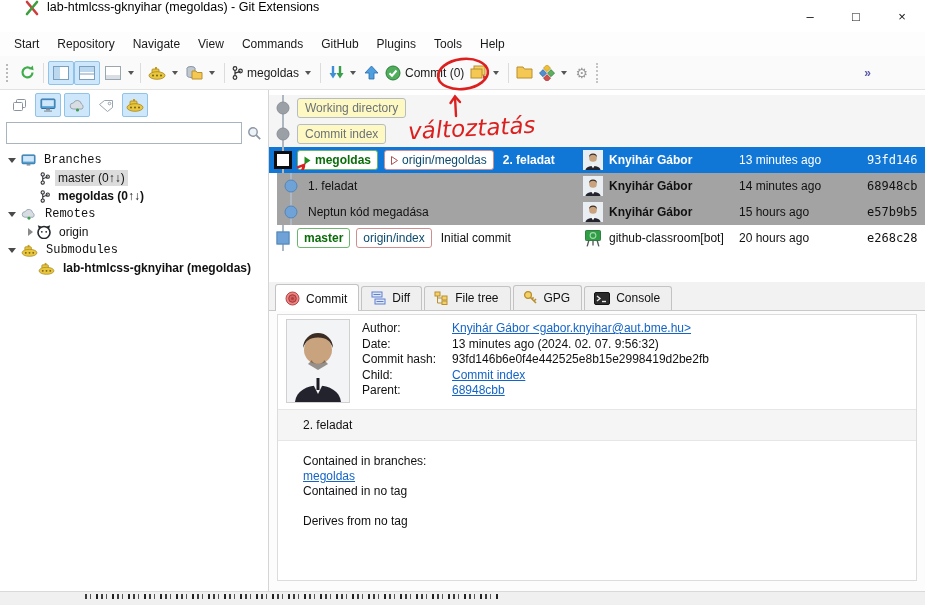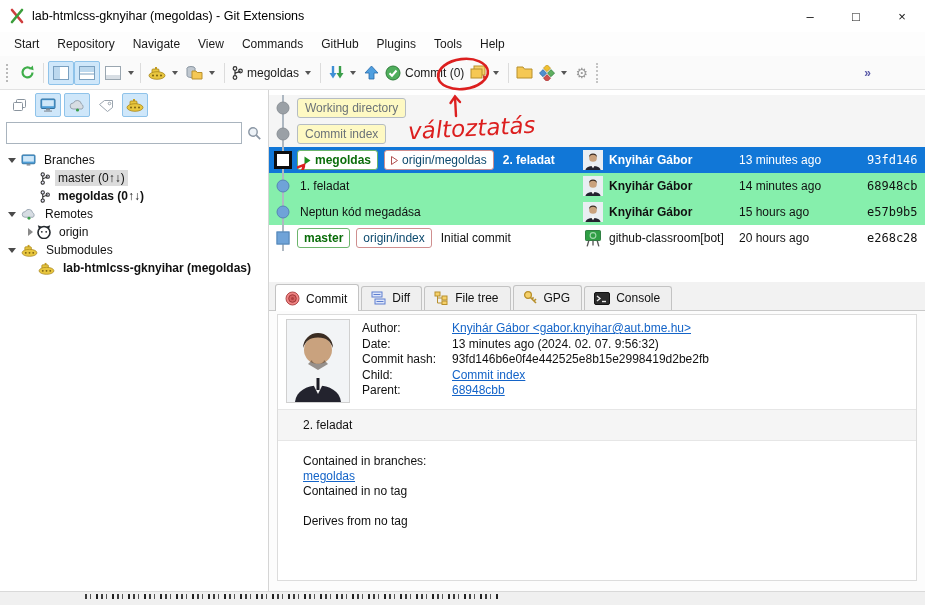--- a/index.html
+++ b/index.html
@@ -1,20 +1,20 @@
 <!DOCTYPE html>
 <html><head>
 <meta charset="utf-8">
 <style>
   html,body{margin:0;padding:0;}
   body{width:925px;height:605px;overflow:hidden;font-family:"Liberation Sans",sans-serif;font-size:12px;color:#111;background:#fff;}
   .window{position:relative;width:925px;height:605px;background:#fff;}
 
   
-  .titlebar{height:32px;display:flex;align-items:center;gap:7px;padding-left:9px;background:#fff;}
+  .titlebar{height:32px;display:flex;gap:7px;padding-left:24px;background:#fff;}
   .titletext{font-size:12.5px;color:#000;}
   .wbtns{margin-left:auto;display:flex;height:32px;}
   .wbtn{width:46px;height:32px;display:flex;align-items:center;justify-content:center;font-size:13px;color:#111;}
 
   
   .menubar{height:24px;display:flex;align-items:center;padding-left:5px;background:#fdfdfd;}
   .menuitem{padding:0 9px;line-height:24px;color:#1a1a1a;}
 
   
   .toolbar{height:33px;display:flex;align-items:center;padding:0 4px;background:#fafafa;border-bottom:1px solid #e2e2e2;position:relative;}
@@ -33,34 +33,34 @@
   .main{display:flex;height:503px;}
   .sidebar{width:268px;border-right:1px solid #d5d5d5;display:flex;flex-direction:column;background:#fff;}
   .sidetools{display:flex;align-items:center;gap:3px;padding:3px 4px 3px 6px;}
   .sbtn{width:24px;height:22px;display:flex;align-items:center;justify-content:center;border:1px solid transparent;border-radius:2px;}
   .sbtn.on{background:#cfe7fa;border-color:#8fc3ea;}
   .searchrow{display:flex;align-items:center;gap:5px;padding:2px 6px 3px 6px;}
   .searchinput{flex:1;height:20px;border:1px solid #a9b4be;font-family:"Liberation Sans",sans-serif;font-size:12px;padding:0 4px;outline:none;}
   .tree{flex:1;padding-top:4px;overflow:hidden;}
   .trow{height:18px;display:flex;align-items:center;gap:5px;font-size:12px;white-space:nowrap;}
   .trow .lbl{padding:1px 3px;}
-  .ind0{padding-left:8px;}
+  .ind0{padding-left:8px;font-family:Liberation Mono, monospace;}
   .ind1{padding-left:40px;}
   .b{font-weight:bold;}
   .hl .lbl{background:#dcdcdc;}
   .chev-d{width:0;height:0;border-left:4px solid transparent;border-right:4px solid transparent;border-top:5px solid #4a4a4a;}
   .chev-r{width:0;height:0;border-top:4px solid transparent;border-bottom:4px solid transparent;border-left:5px solid #8a8a8a;margin-right:-1px;}
 
   
   .rightpane{flex:1;display:flex;flex-direction:column;position:relative;background:#fff;}
   .grid{padding-top:5px;}
   .rrow{height:26px;display:flex;align-items:center;position:relative;}
   .rrow.special{background:#f5f5f5;}
   .rrow.sel{background:#1177d7;color:#fff;}
-  .rrow.cream{background:#86efac;}
+  .rrow.cream{background:#a3a3a3;margin-left:8px;}
   .lane{width:28px;align-self:stretch;position:relative;flex:none;}
   .lane::before{content:"";position:absolute;left:13px;top:0;bottom:0;width:2px;background:#aeb8c2;}
   .mark{position:absolute;left:14px;top:50%;transform:translate(-50%,-50%);}
   .dot{width:11px;height:11px;border-radius:50%;}
   .gdot{background:#9aa0a6;border:1px solid #8a9096;}
   .bdot{background:#6fa3d8;border:1px solid #5585b5;}
   .bsq{width:11px;height:11px;background:#6fa3d8;border:1px solid #5585b5;}
   .selsq{width:12px;height:12px;background:#fff;border:3px solid #0d0d0d;}
   .speclabel{border:1px solid #b5bcc3;border-radius:3px;padding:2px 7px;color:#6b7278;background:#fef9c3;}
   .msgcell{flex:1;display:flex;align-items:center;gap:6px;overflow:hidden;white-space:nowrap;}

